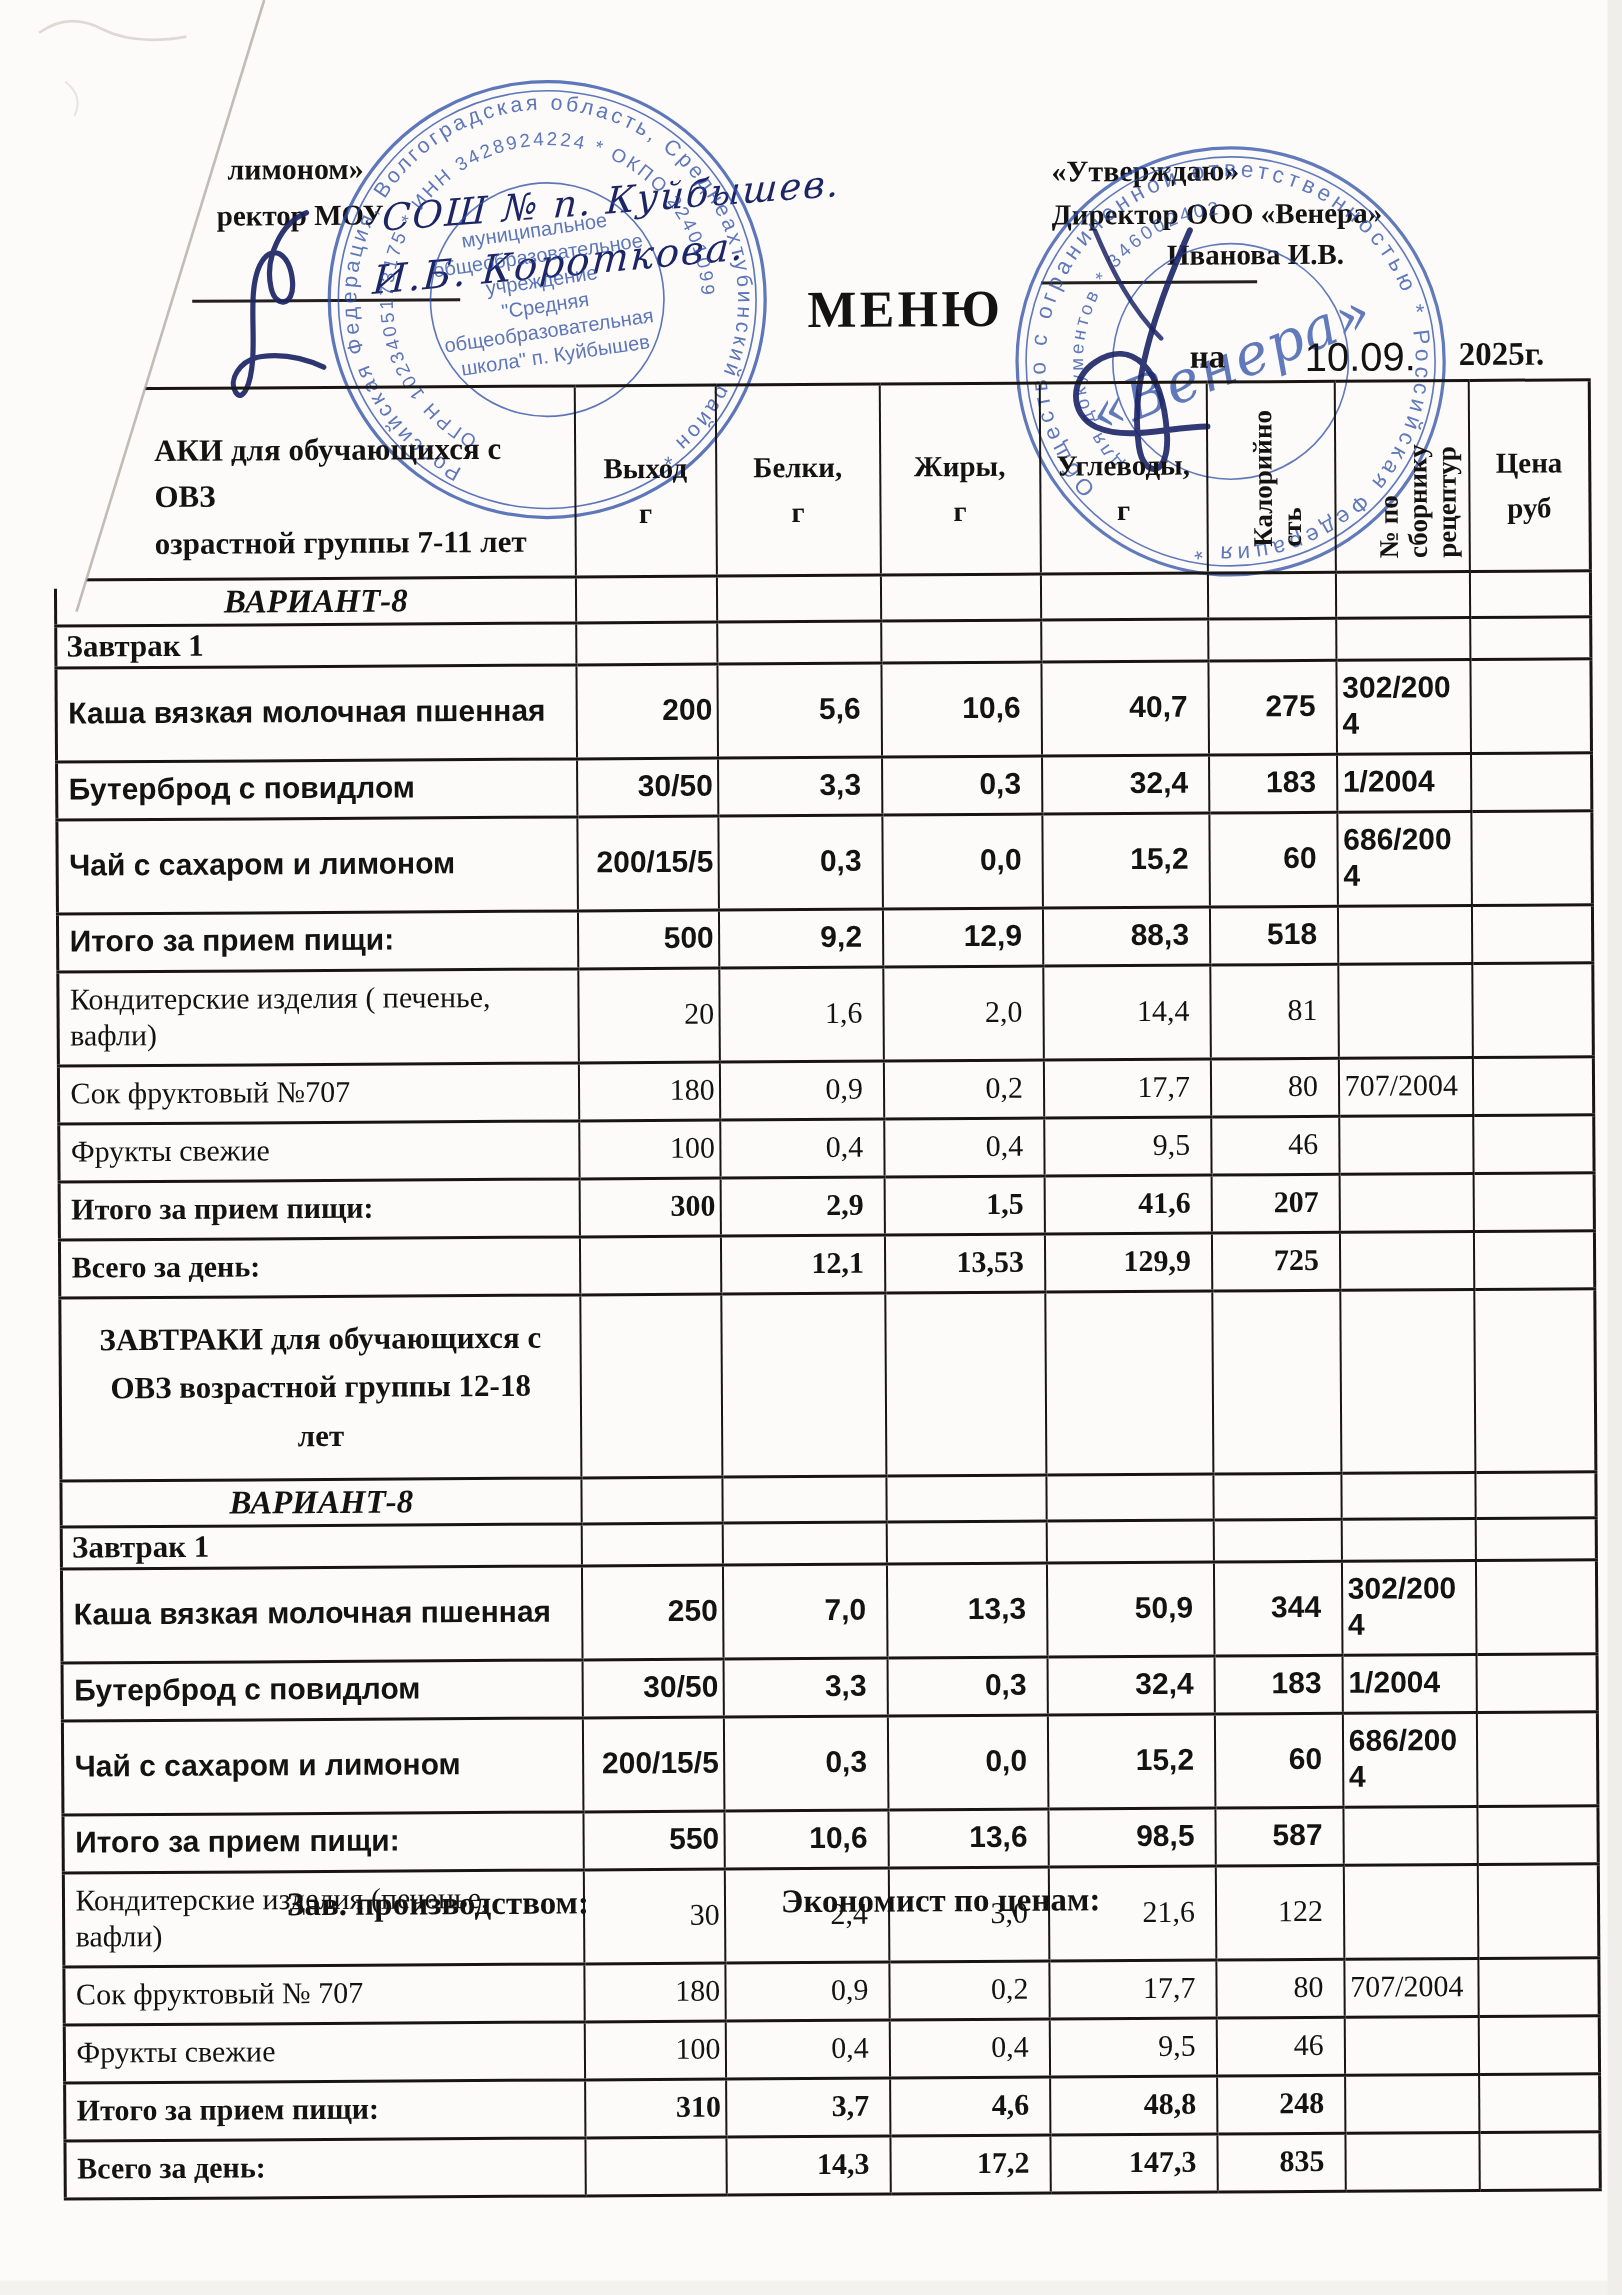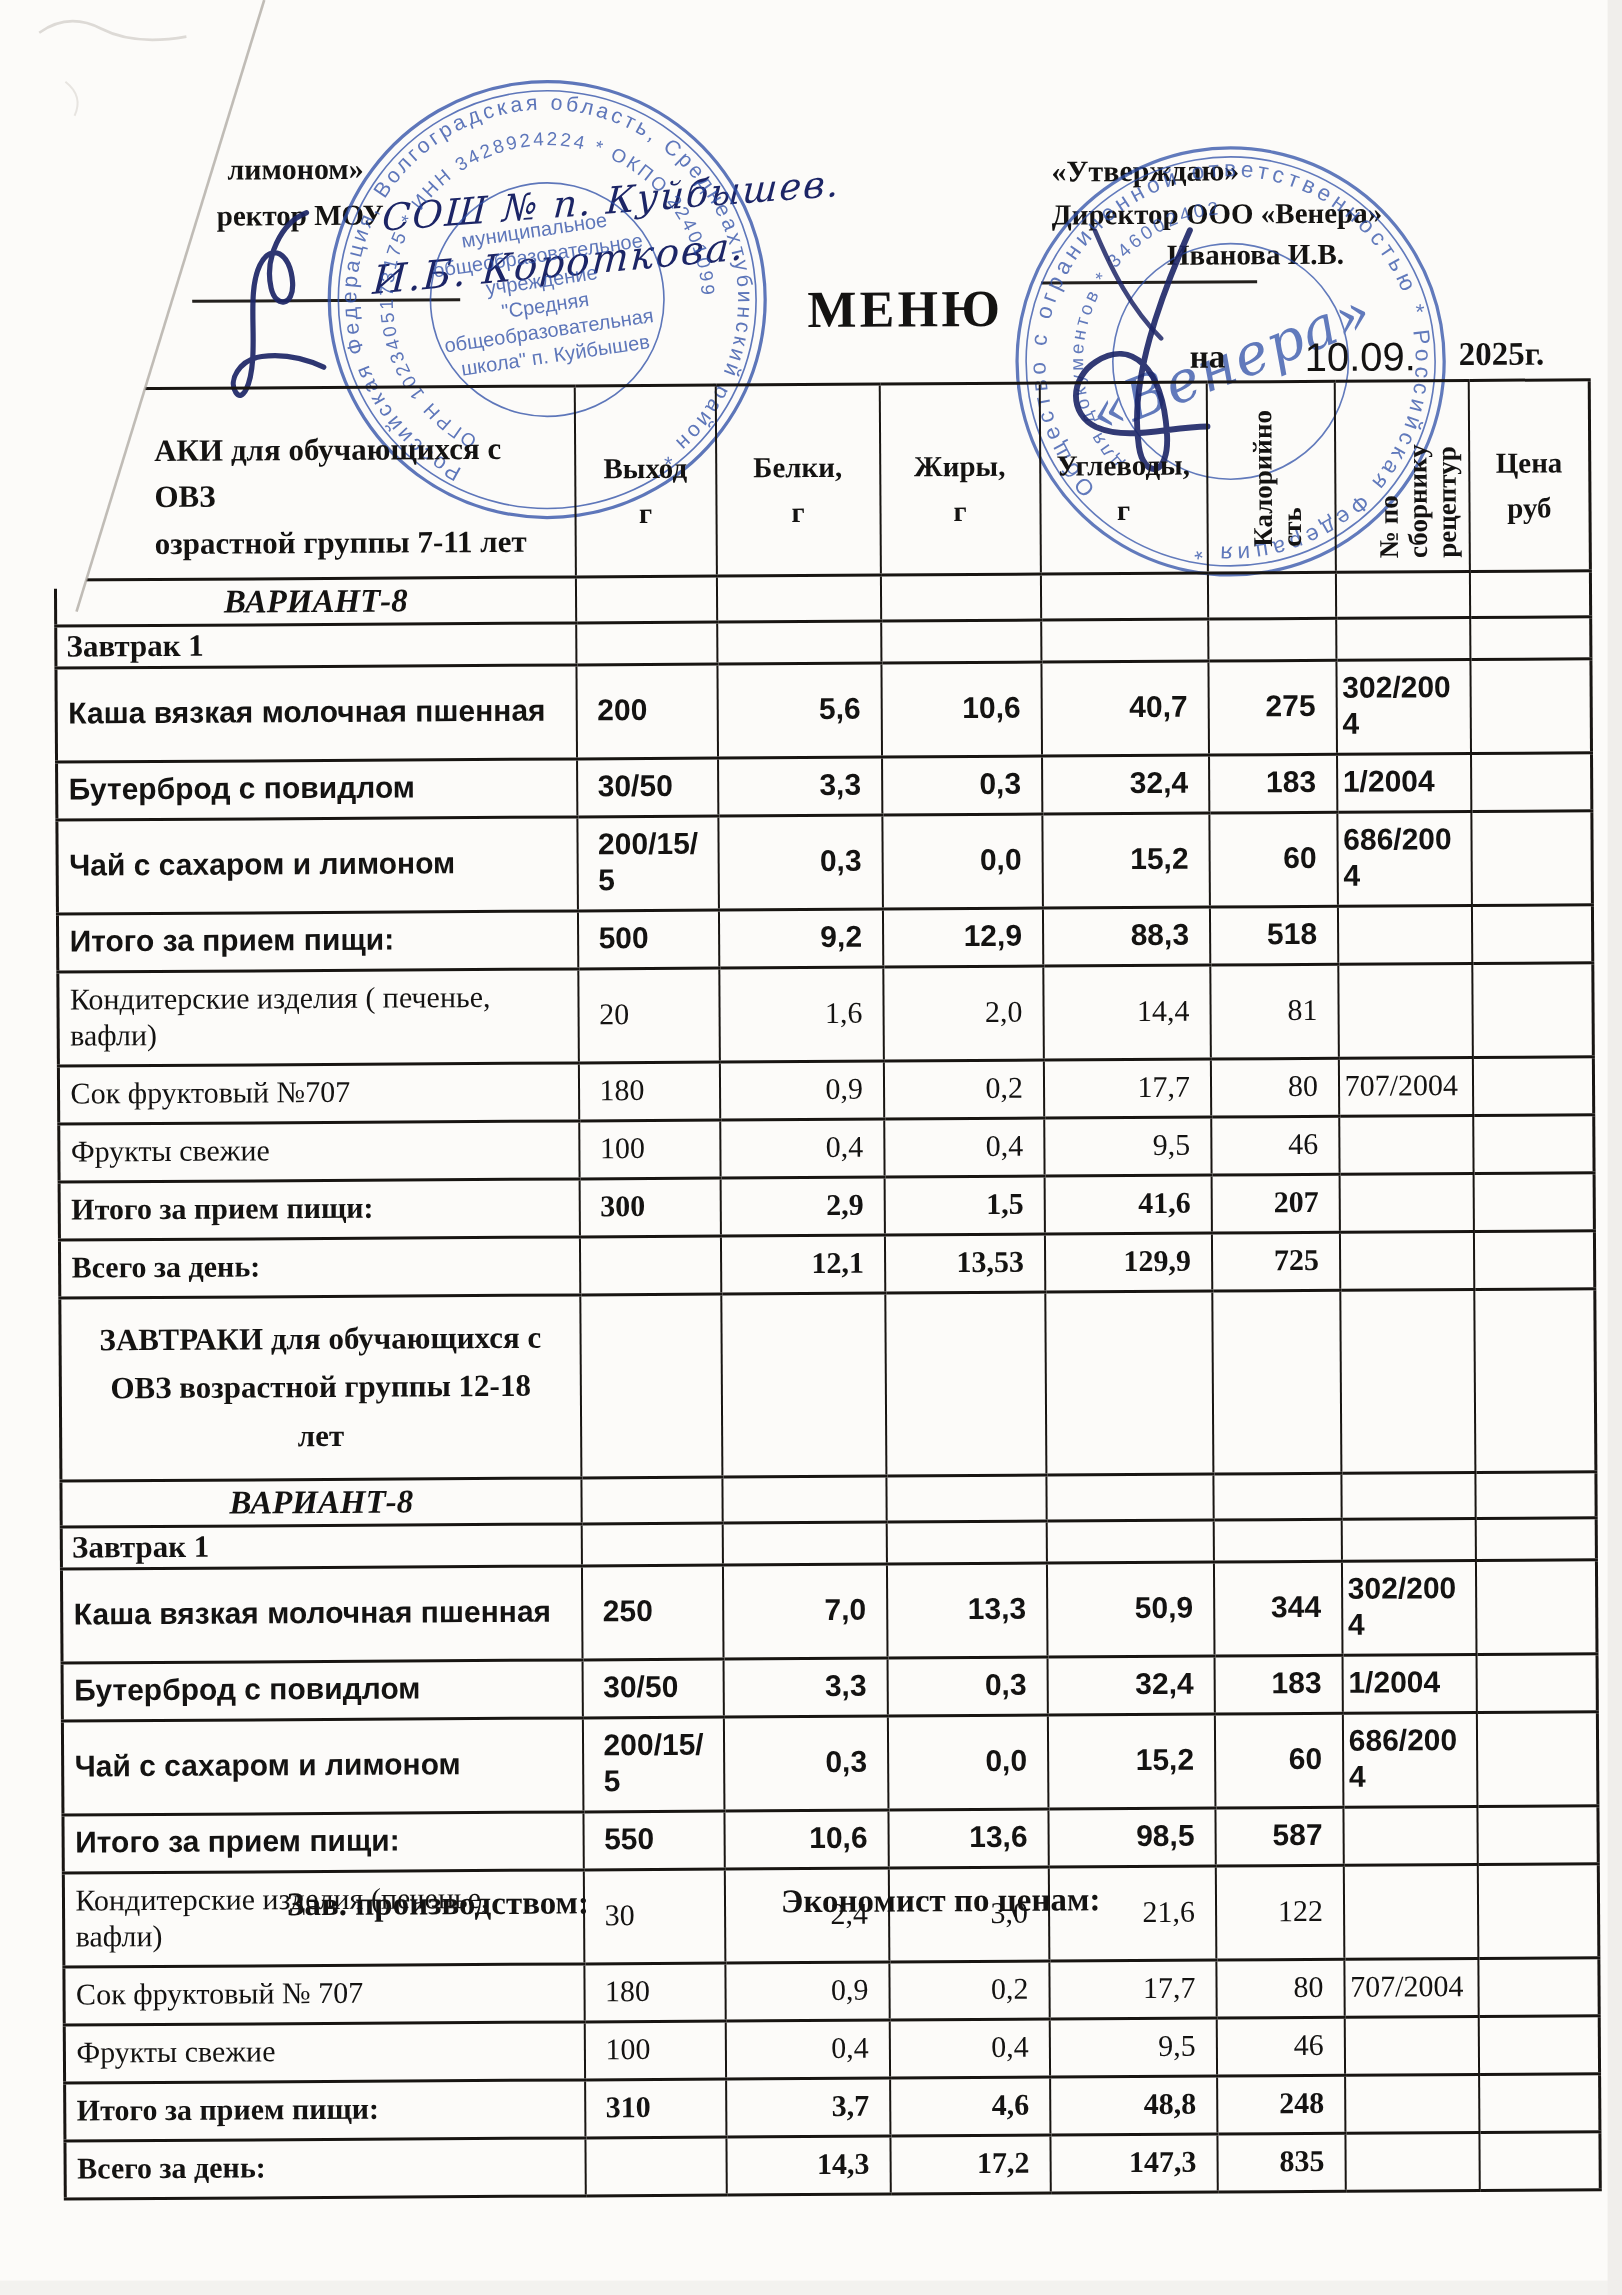--- a/index.html
+++ b/index.html
@@ -34,21 +34,21 @@
   tr.k-meal td{height:37px;}
   tr.k-group td{height:178px;}
   td.cell-variant{text-align:center;font-style:italic;font-weight:bold;font-size:33px;}
   td.cell-meal{text-align:left;font-weight:bold;font-size:31px;padding-left:9.2px;}
   td.cell-group{text-align:center;font-weight:bold;font-size:31px;line-height:1.55;padding:0 36px;}
   tr.row-item td{padding-top:8.5px;padding-bottom:10.5px;font-size:30px;line-height:1.2;}
   tr.style-sans-bold td{font-family:"Liberation Sans","DejaVu Sans",sans-serif;font-weight:bold;}
   tr.style-serif td{font-weight:normal;}
   tr.style-serif-bold td{font-weight:bold;}
   td.col-dish{text-align:left;padding-left:10.5px;padding-right:7.9px;}
-  td.col-out{text-align:left;overflow-wrap:anywhere;padding-left:20px;padding-right:3.9px;}
+  td.col-out{text-align:right;overflow-wrap:anywhere;padding-left:5px;padding-right:3.9px;}
   td.col-protein,td.col-fat,td.col-carbs,td.col-kcal{text-align:right;padding-right:19.6px;}
   td.col-recipe{text-align:left;overflow-wrap:anywhere;padding-left:5.2px;padding-right:5.2px;}
   td.col-price{text-align:center;}
   
   .stampsvg{position:absolute;pointer-events:none;}
   .artifacts{position:absolute;inset:0;z-index:6;pointer-events:none;}
 </style>
 </head>
 <body>
 

